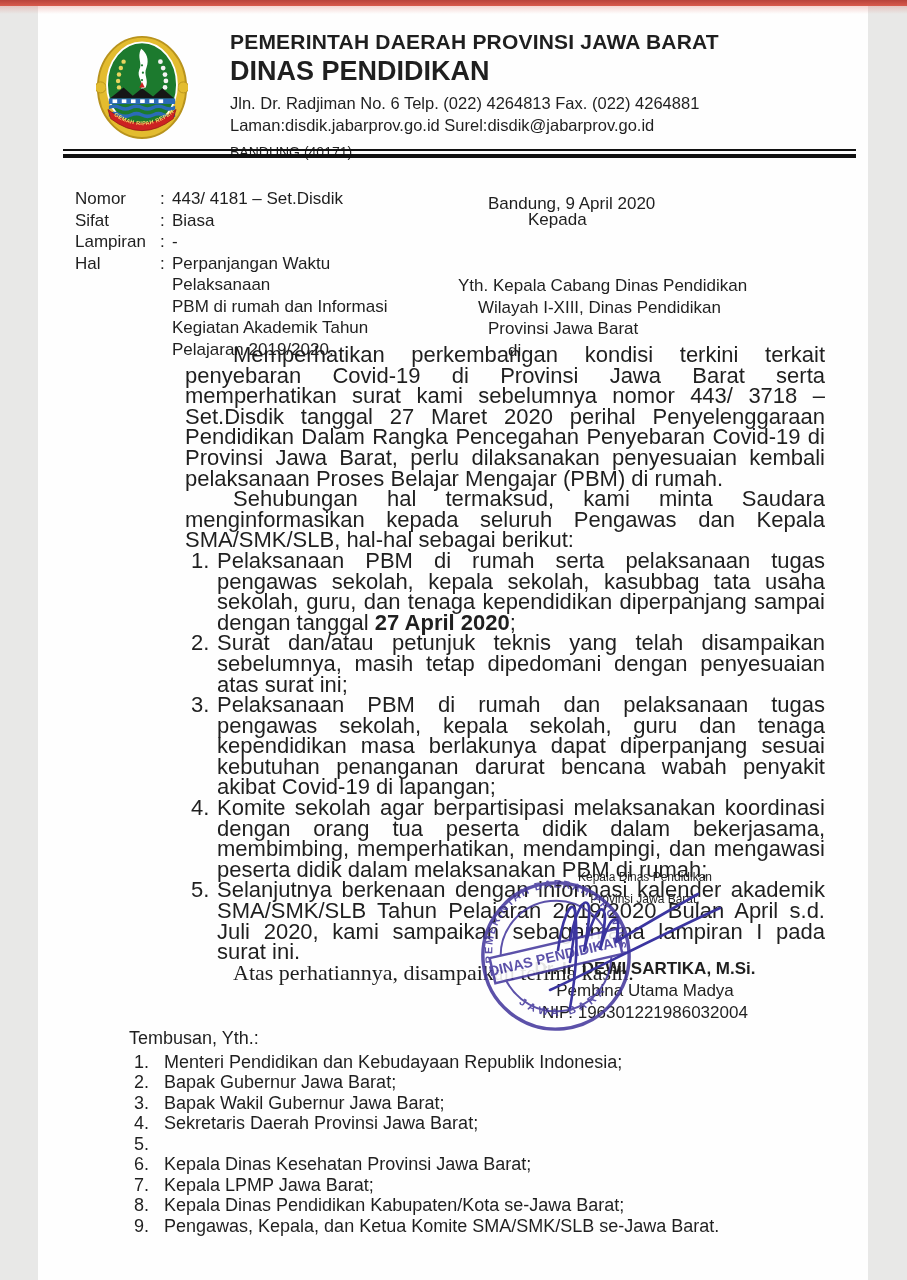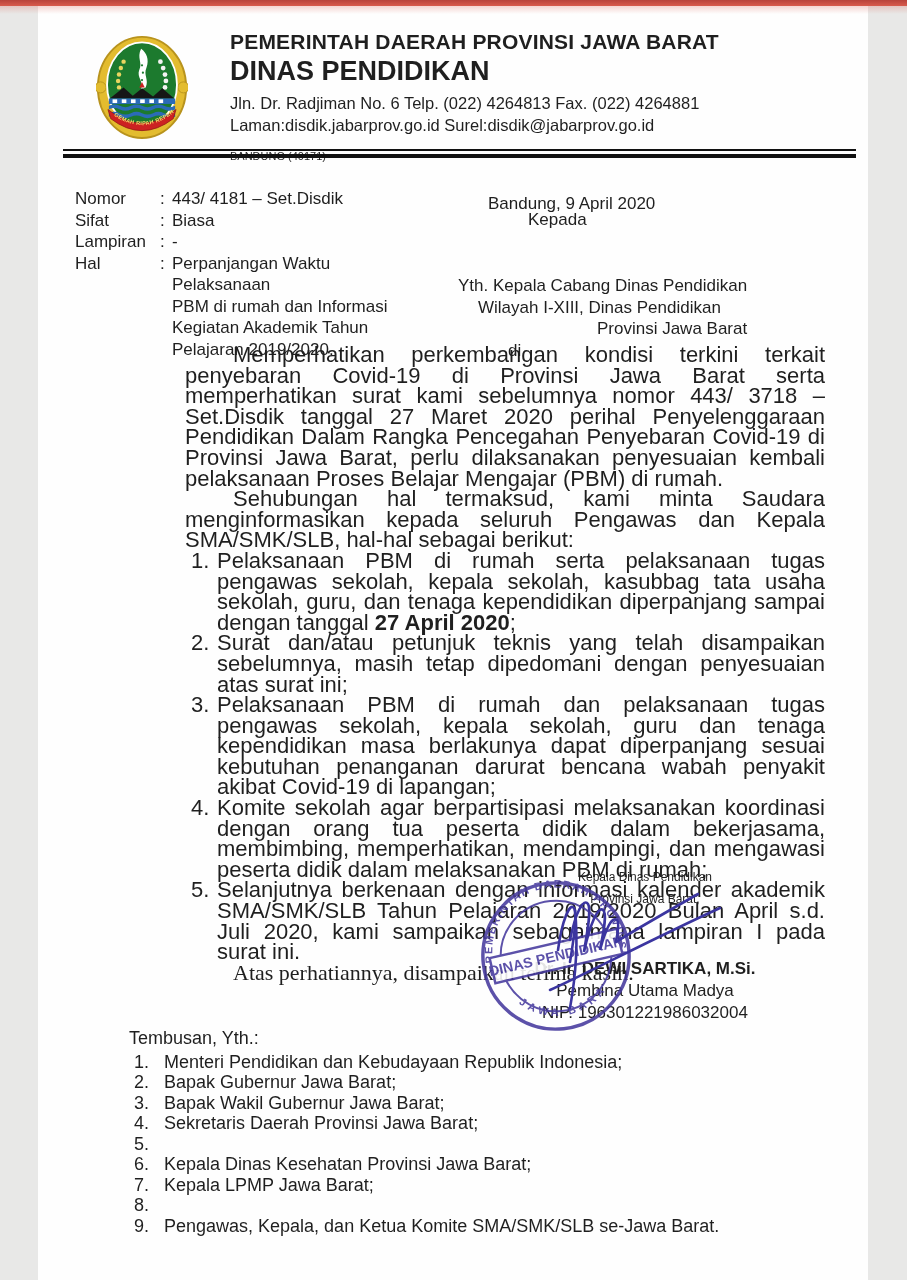--- a/index.html
+++ b/index.html
@@ -15,36 +15,36 @@
     background:linear-gradient(rgba(216,90,76,.25),rgba(216,90,76,0));z-index:50;}
   .page{position:absolute;left:38px;top:0;width:830px;height:1280px;background:#fefefe;}
 
   
   .logo{position:absolute;left:96px;top:34px;width:92px;height:116px;}
   .lh-text{position:absolute;left:230px;top:30px;width:500px;text-align:left;line-height:1.15;}
   .lh-line1{font-size:21px;font-weight:bold;letter-spacing:.2px;}
   .lh-line2{font-size:27px;font-weight:bold;margin-top:2px;}
   .lh-line3{font-size:16.5px;margin-top:7px;}
   .lh-line4{font-size:16.5px;margin-top:3px;}
-  .lh-line5{font-size:11px;margin-top:15px;}
+  .lh-line5{font-size:14px;margin-top:9px;}
   .rule{position:absolute;left:63px;top:149px;width:793px;height:3px;
     border-top:2px solid #111;border-bottom:4px solid #111;}
 
   
   .dateline{position:absolute;left:488px;top:166px;font-size:17px;margin-top:28px;}
   .meta{position:absolute;left:75px;top:188px;font-size:17px;line-height:21.5px;}
   .meta-row{display:flex;}
   .meta-label{width:85px;flex:0 0 85px;}
   .meta-sep{width:12px;flex:0 0 12px;}
   .meta-value{white-space:pre-line;max-width:260px;}
   .recipient{position:absolute;left:458px;top:209px;font-size:17px;line-height:21.8px;}
   .recipient div:nth-child(1){padding-left:70px;}
   .recipient div:nth-child(2){padding-left:0;margin-top:44px;}
   .recipient div:nth-child(3){padding-left:20px;}
-  .recipient div:nth-child(4){padding-left:30px;text-align:right;}
+  .recipient div:nth-child(4){padding-left:30px;}
   .recipient div:nth-child(5){padding-left:50px;}
   .recipient div:nth-child(6){padding-left:70px;}
 
   
   .body-block{position:absolute;left:185px;top:345px;width:640px;
     font-size:22px;line-height:20.6px;text-align:justify;}
   .body-block p{margin:0;text-indent:48px;}
   .num-list{margin:0;padding:0;list-style:none;}
   .num-list li{display:flex;}
   .li-num{flex:0 0 26px;padding-left:6px;}
@@ -266,19 +266,20 @@
     <li>
         <span class="tb-num">6.</span>
         <span>Kepala Dinas Kesehatan Provinsi Jawa Barat;</span>
       </li>
     <li>
         <span class="tb-num">7.</span>
         <span>Kepala LPMP Jawa Barat;</span>
       </li>
     <li>
         <span class="tb-num">8.</span>
+        <span>Kepala Dinas Pendidikan Kabupaten/Kota se-Jawa Barat;</span>
       </li>
     <li>
         <span class="tb-num">9.</span>
         <span>Pengawas, Kepala, dan Ketua Komite SMA/SMK/SLB se-Jawa Barat.</span>
       </li>
   </ol>
 </div>
 
 </body></html>

